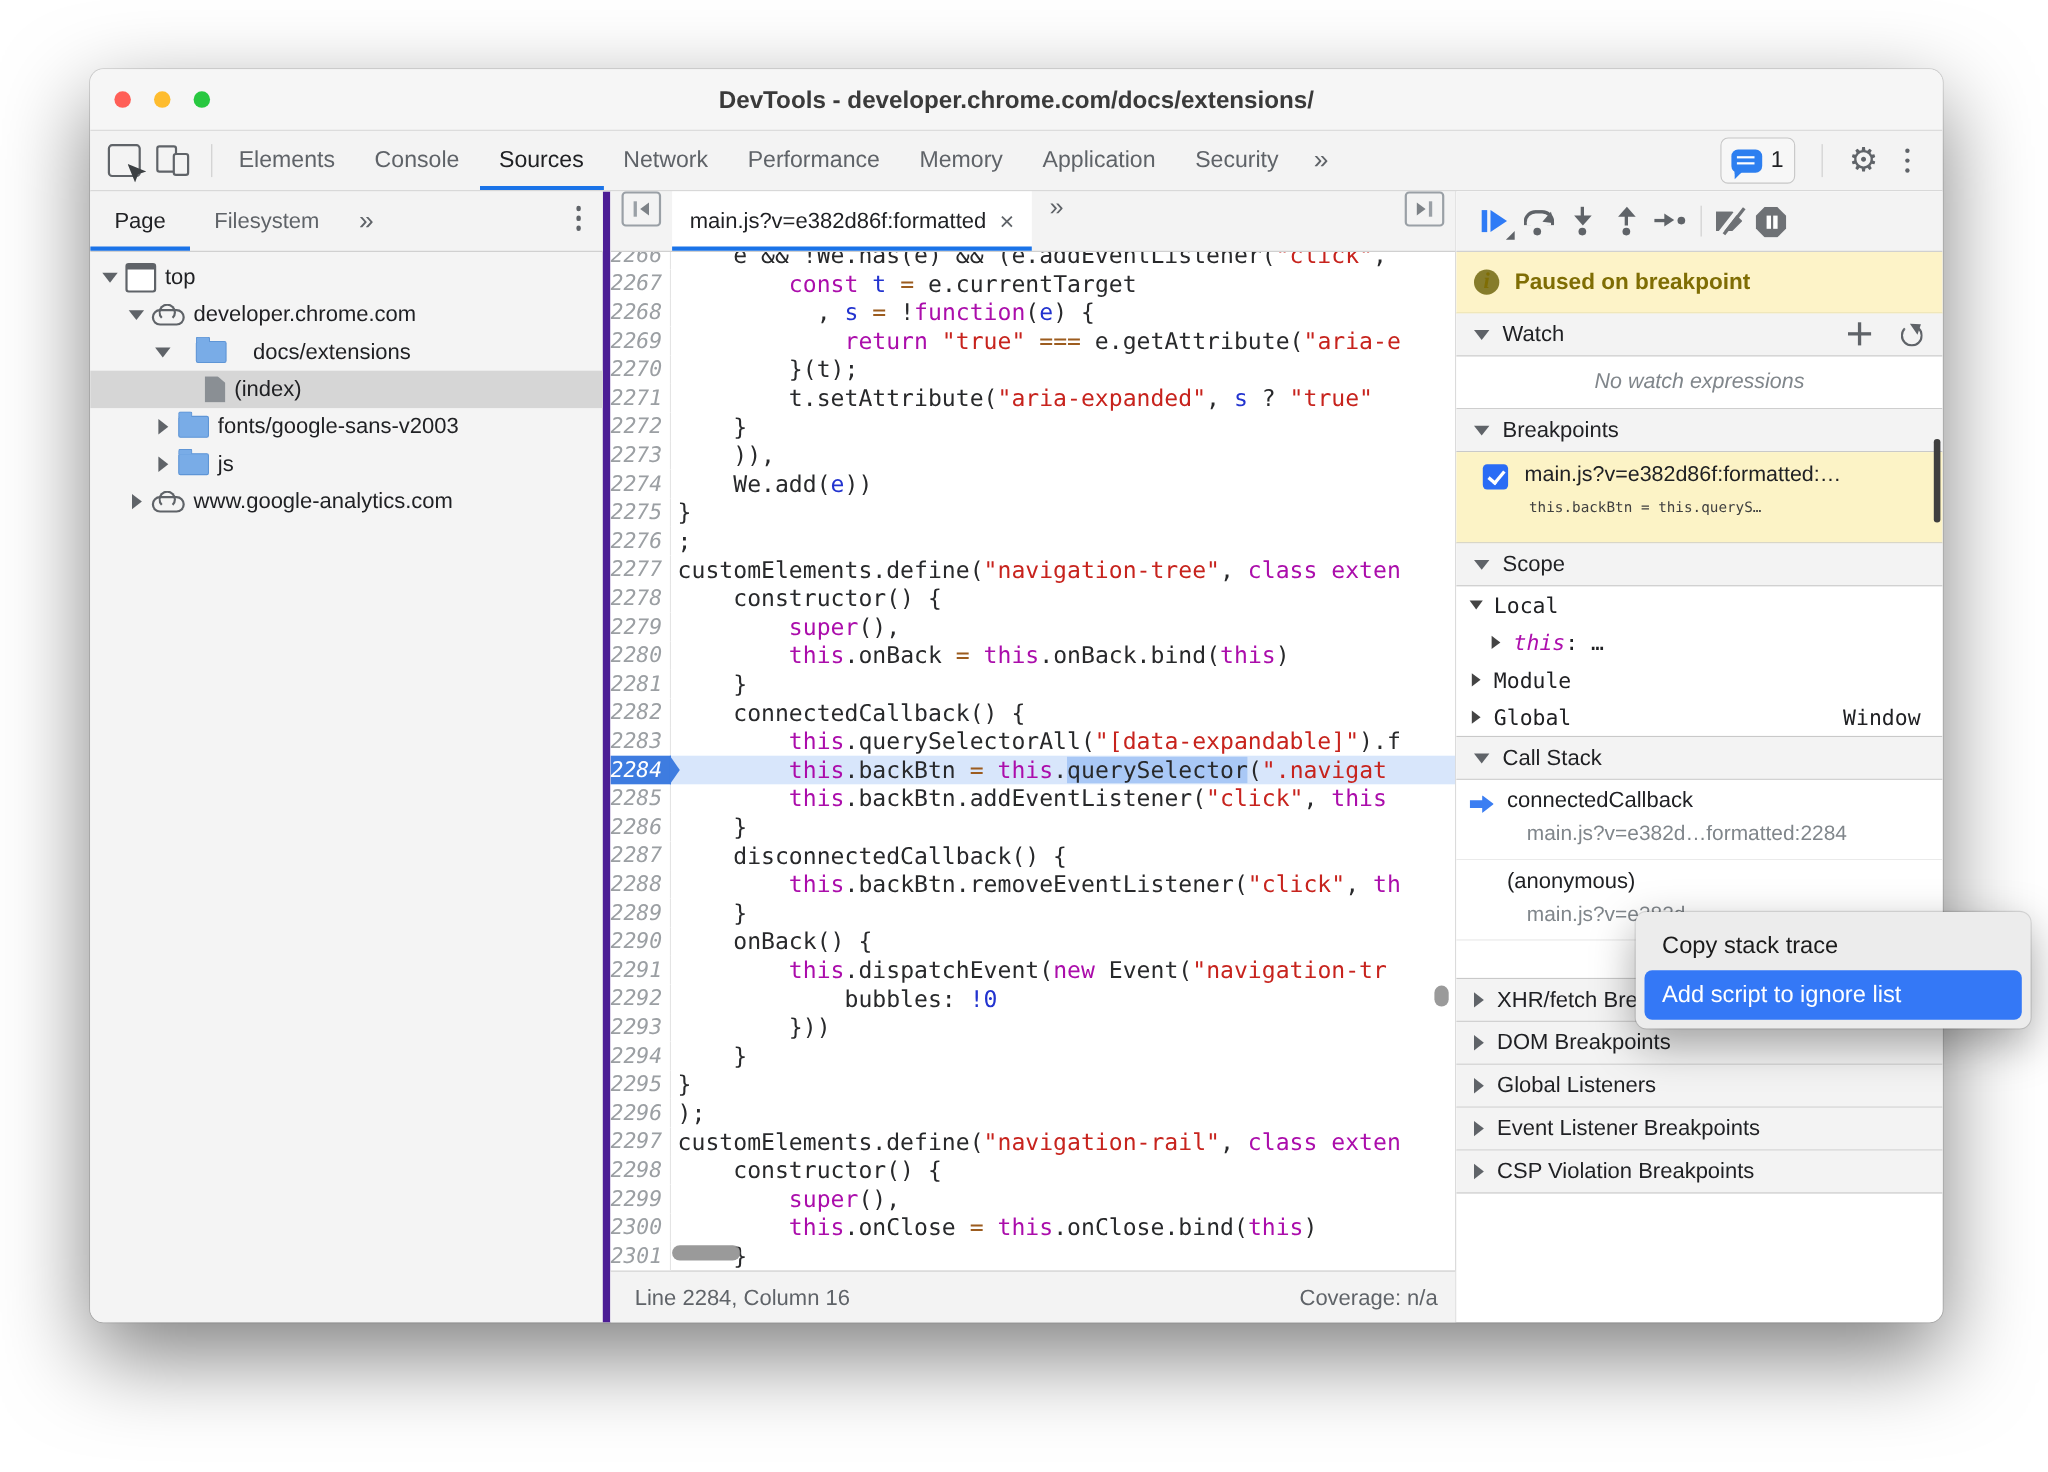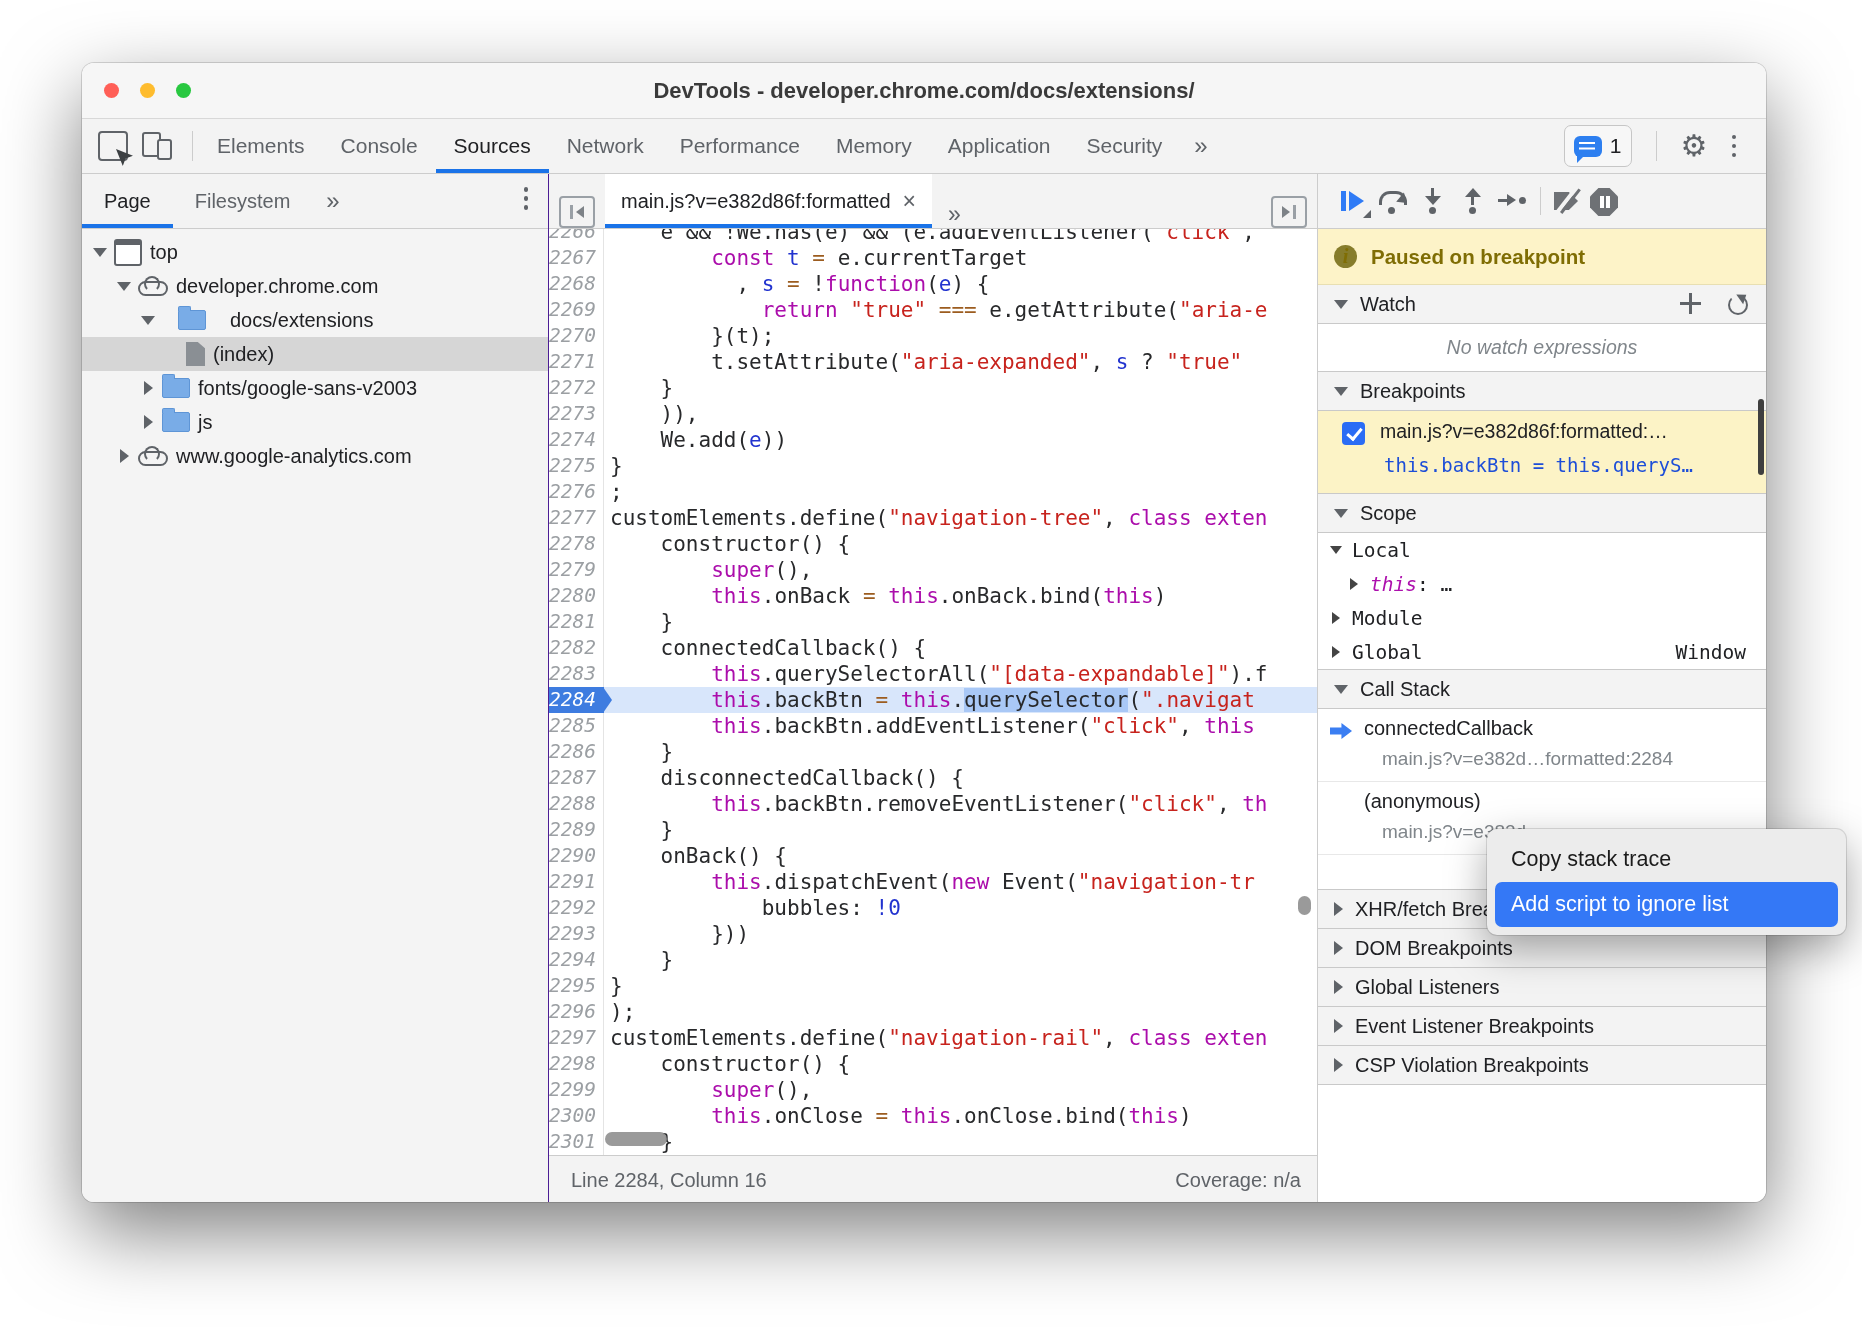--- a/index.html
+++ b/index.html
@@ -29,21 +29,21 @@
   .chatbox{width:66px;height:40px;border:1px solid #c6c6c6;border-radius:7px;display:flex;align-items:center;justify-content:center;gap:8px;background:#f7f7f7;}
   .ic-chat{width:28px;height:21px;background:#2d7ff0;border-radius:6px;position:relative;}
   .ic-chat::before{content:"";position:absolute;left:3px;bottom:-6px;border:5px solid transparent;border-top-color:#2d7ff0;border-left-color:#2d7ff0;}
   .ic-chat::after{content:"";position:absolute;left:5px;top:6px;width:16px;height:2.5px;background:#fff;box-shadow:0 5.5px 0 #fff;}
   .chatnum{font-size:21px;color:#202124;}
   .ic-gear{font-size:30px;color:#5f6368;line-height:1;}
   .ic-dots{display:flex;flex-direction:column;gap:4.5px;padding:0 6px;}
   .ic-dots i{width:4.5px;height:4.5px;border-radius:50%;background:#5f6368;}
   
   .content{display:flex;height:1029px;}
-  .sidebar{width:466px;background:#f4f4f4;border-right:1px solid #4c1d95;flex:none;display:flex;flex-direction:column;}
+  .sidebar{width:466px;background:#f4f4f4;border-right:7px solid #4c1d95;flex:none;display:flex;flex-direction:column;}
   .editor{width:768px;flex:none;background:#fff;border-right:1px solid #ccc;display:flex;flex-direction:column;}
   .rpanel{flex:1;background:#fff;position:relative;}
   
   .sb-tabs{height:54px;background:#f3f3f3;border-bottom:1px solid #ccc;display:flex;align-items:stretch;position:relative;flex:none;}
   .sb-tab{padding:0 22px;display:flex;align-items:center;font-size:20px;color:#5f6368;}
   .sb-tab.active{color:#202124;box-shadow:inset 0 -4px 0 #1a73e8;}
   .sb-more{position:absolute;right:14px;top:13px;}
   .tree{padding-top:6px;}
   .trow{height:34px;display:flex;align-items:center;font-size:20px;color:#202124;}
   .trow.selected{background:#d6d6d6;}
@@ -52,21 +52,21 @@
   .tri-closed{width:0;height:0;border-top:7px solid transparent;border-bottom:7px solid transparent;border-left:9px solid #5f6368;}
   .ticon{margin:0 8px 0 6px;flex:none;position:relative;}
   .ticon.frame{width:24px;height:19px;border:2.5px solid #5f6368;border-top-width:6px;border-radius:3px;}
   .ticon.cloud{width:30px;height:20px;}
   .ticon.cloud::before{content:"";position:absolute;left:0;bottom:0;width:26px;height:11px;border:2.5px solid #5f6368;border-radius:8px;}
   .ticon.cloud::after{content:"";position:absolute;left:6px;top:0;width:12px;height:12px;border:2.5px solid #5f6368;border-radius:50%;border-bottom-color:transparent;}
   .ticon.folder{width:26px;height:18px;background:#79ace7;border-radius:2px;border:1px solid #5e95d6;}
   .ticon.folder::before{content:"";position:absolute;left:-1px;top:-5px;width:11px;height:4px;background:#79ace7;border:1px solid #5e95d6;border-bottom:none;border-radius:2px 2px 0 0;}
   .ticon.file{width:19px;height:24px;background:#8a8f94;clip-path:polygon(0 0,62% 0,100% 26%,100% 100%,0 100%);}
   
-  .ed-tabs{height:54px;background:#f3f3f3;border-bottom:1px solid #ccc;display:flex;align-items:flex-end;position:relative;flex:none;}
+  .ed-tabs{height:54px;background:#f3f3f3;border-bottom:1px solid #ccc;display:flex;align-items:flex-start;position:relative;flex:none;}
   .navbox{width:32px;height:28px;border:2px solid #9aa0a6;border-radius:4px;margin-left:10px;display:flex;align-items:center;justify-content:center;gap:3px;background:#f3f3f3;}
   .navbox .bar{width:2.5px;height:14px;background:#9aa0a6;}
   .navbox .left{width:0;height:0;border-top:6px solid transparent;border-bottom:6px solid transparent;border-right:8px solid #7d8287;}
   .navbox .right{width:0;height:0;border-top:6px solid transparent;border-bottom:6px solid transparent;border-left:8px solid #7d8287;}
   .ed-tab{height:54px;margin-left:10px;padding:0 16px;background:#fff;display:flex;align-items:center;box-shadow:inset 0 -4px 0 #1a73e8;}
   .ed-tab .lbl{font-size:20px;color:#202124;}
   .ed-tab .x{font-size:23px;color:#5f6368;margin-left:12px;}
   .ed-chev{font-size:23px;color:#5f6368;margin-left:16px;}
   .navbox.rightbox{position:absolute;right:10px;margin-left:0;}
   .codewrap{height:926px;overflow:hidden;position:relative;flex:none;}
@@ -128,21 +128,21 @@
   .ic-plus::before{content:"";position:absolute;left:0;top:9px;width:21px;height:2.6px;background:#5f6368;}
   .ic-plus::after{content:"";position:absolute;left:9px;top:0;width:2.6px;height:21px;background:#5f6368;}
   .ic-refresh{width:21px;height:21px;position:relative;}
   .ic-refresh .ring{position:absolute;left:1px;top:2px;width:16px;height:16px;border:2.6px solid #5f6368;border-radius:50%;border-top-color:transparent;}
   .ic-refresh .ah{position:absolute;right:-1px;top:0px;border-left:6px solid transparent;border-right:6px solid transparent;border-bottom:8px solid #5f6368;transform:rotate(55deg);}
   .watch-empty{height:47px;border-bottom:1px solid #c9c9c9;display:flex;align-items:center;justify-content:center;font-style:italic;font-size:19.5px;color:#80868b;background:#fff;}
   .bp-entry{height:82px;background:#fcf3c6;border-bottom:1px solid #c9c9c9;position:relative;}
   .cbx{position:absolute;left:24px;top:11px;width:23px;height:23px;background:#2a6cf5;border-radius:4px;}
   .cbx::after{content:"";position:absolute;left:7.5px;top:3px;width:6px;height:12px;border-right:3px solid #fff;border-bottom:3px solid #fff;transform:rotate(40deg);}
   .bp-file{position:absolute;left:62px;top:9px;font-size:19.5px;color:#202124;}
-  .bp-code{position:absolute;left:66px;top:43px;font-family:"DejaVu Sans Mono",monospace;font-size:19px;color:#1d4ed8;text-align:center;}
+  .bp-code{position:absolute;left:66px;top:43px;font-family:"DejaVu Sans Mono",monospace;font-size:13px;color:#404040;text-align:center;}
   .scope-rows{background:#fff;border-bottom:1px solid #c9c9c9;}
   .srow{height:34px;display:flex;align-items:center;font-family:"DejaVu Sans Mono",monospace;font-size:19.5px;color:#202124;position:relative;}
   .srow .tb{width:16px;display:flex;justify-content:center;flex:none;}
   .srow .so{width:0;height:0;border-left:6.5px solid transparent;border-right:6.5px solid transparent;border-top:8px solid #444;}
   .srow .sc{width:0;height:0;border-top:6.5px solid transparent;border-bottom:6.5px solid transparent;border-left:8px solid #444;}
   .srow .rv{position:absolute;right:20px;}
   .srow .this{color:#ad0fad;font-style:italic;}
   .frame{position:relative;background:#fff;height:72px;border-bottom:1px solid #e8e8e8;}
   .frame .fname{position:absolute;left:46px;top:8px;font-size:20px;color:#202124;}
   .frame .floc{position:absolute;left:64px;top:39px;font-size:19px;color:#80868b;}

